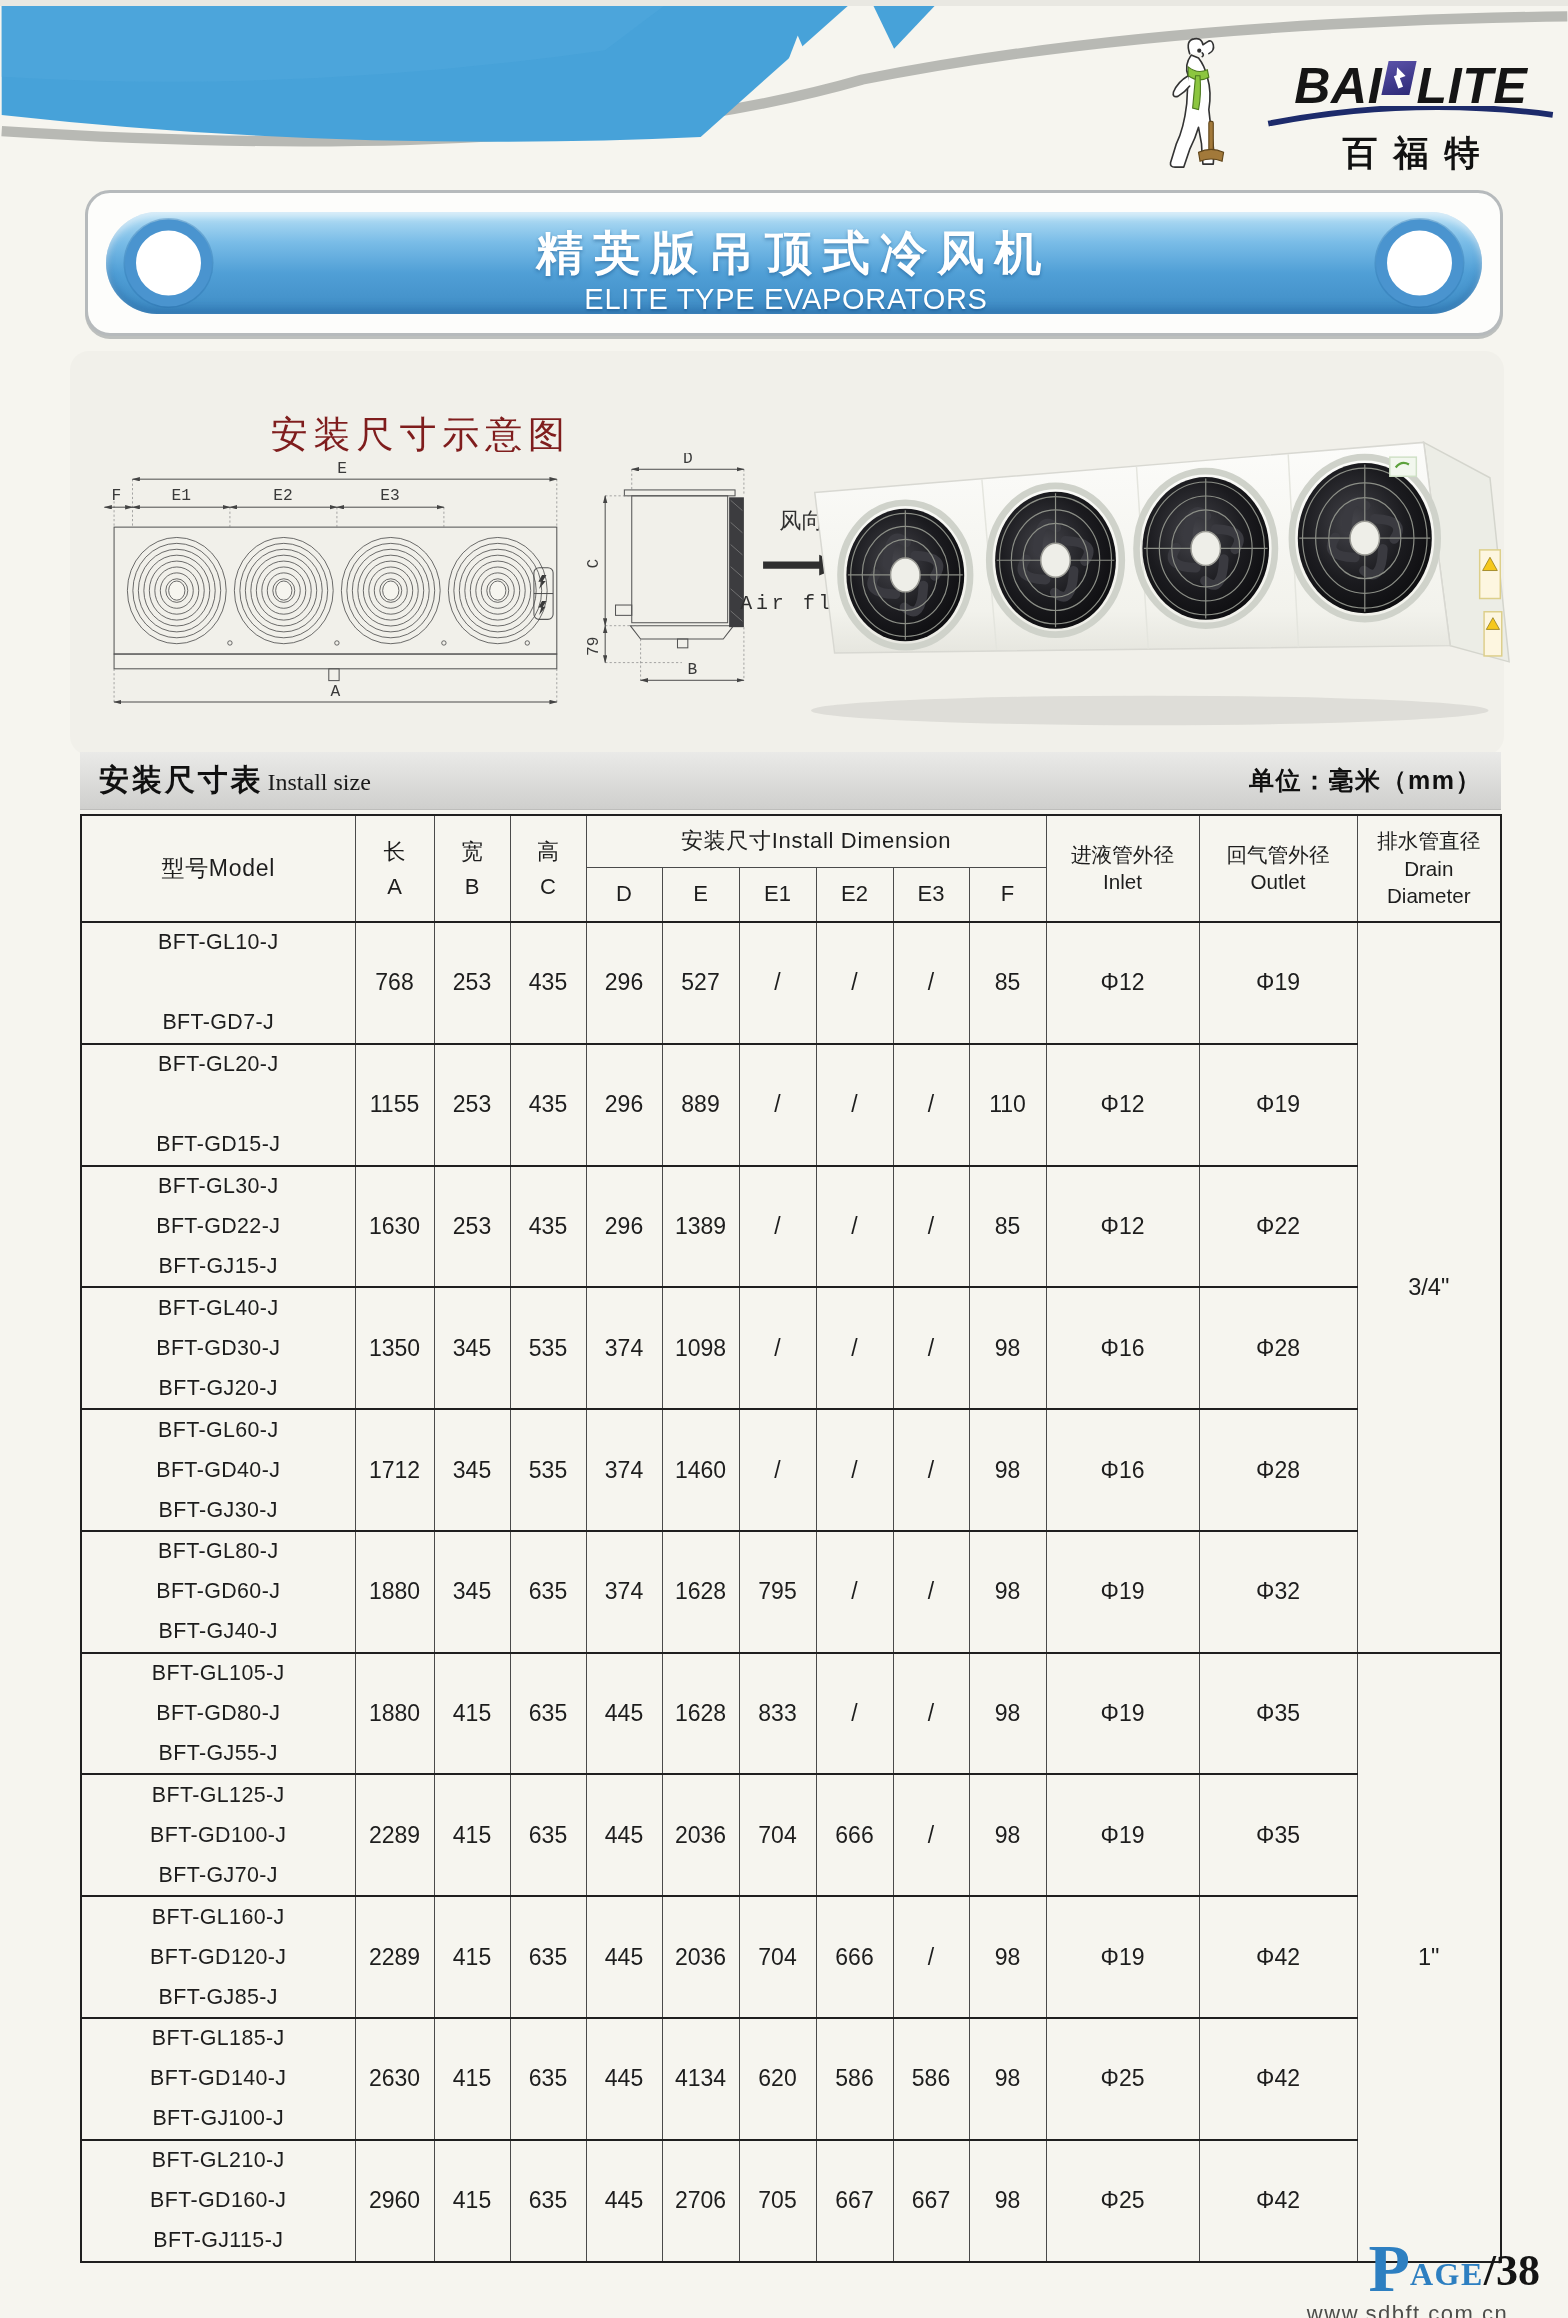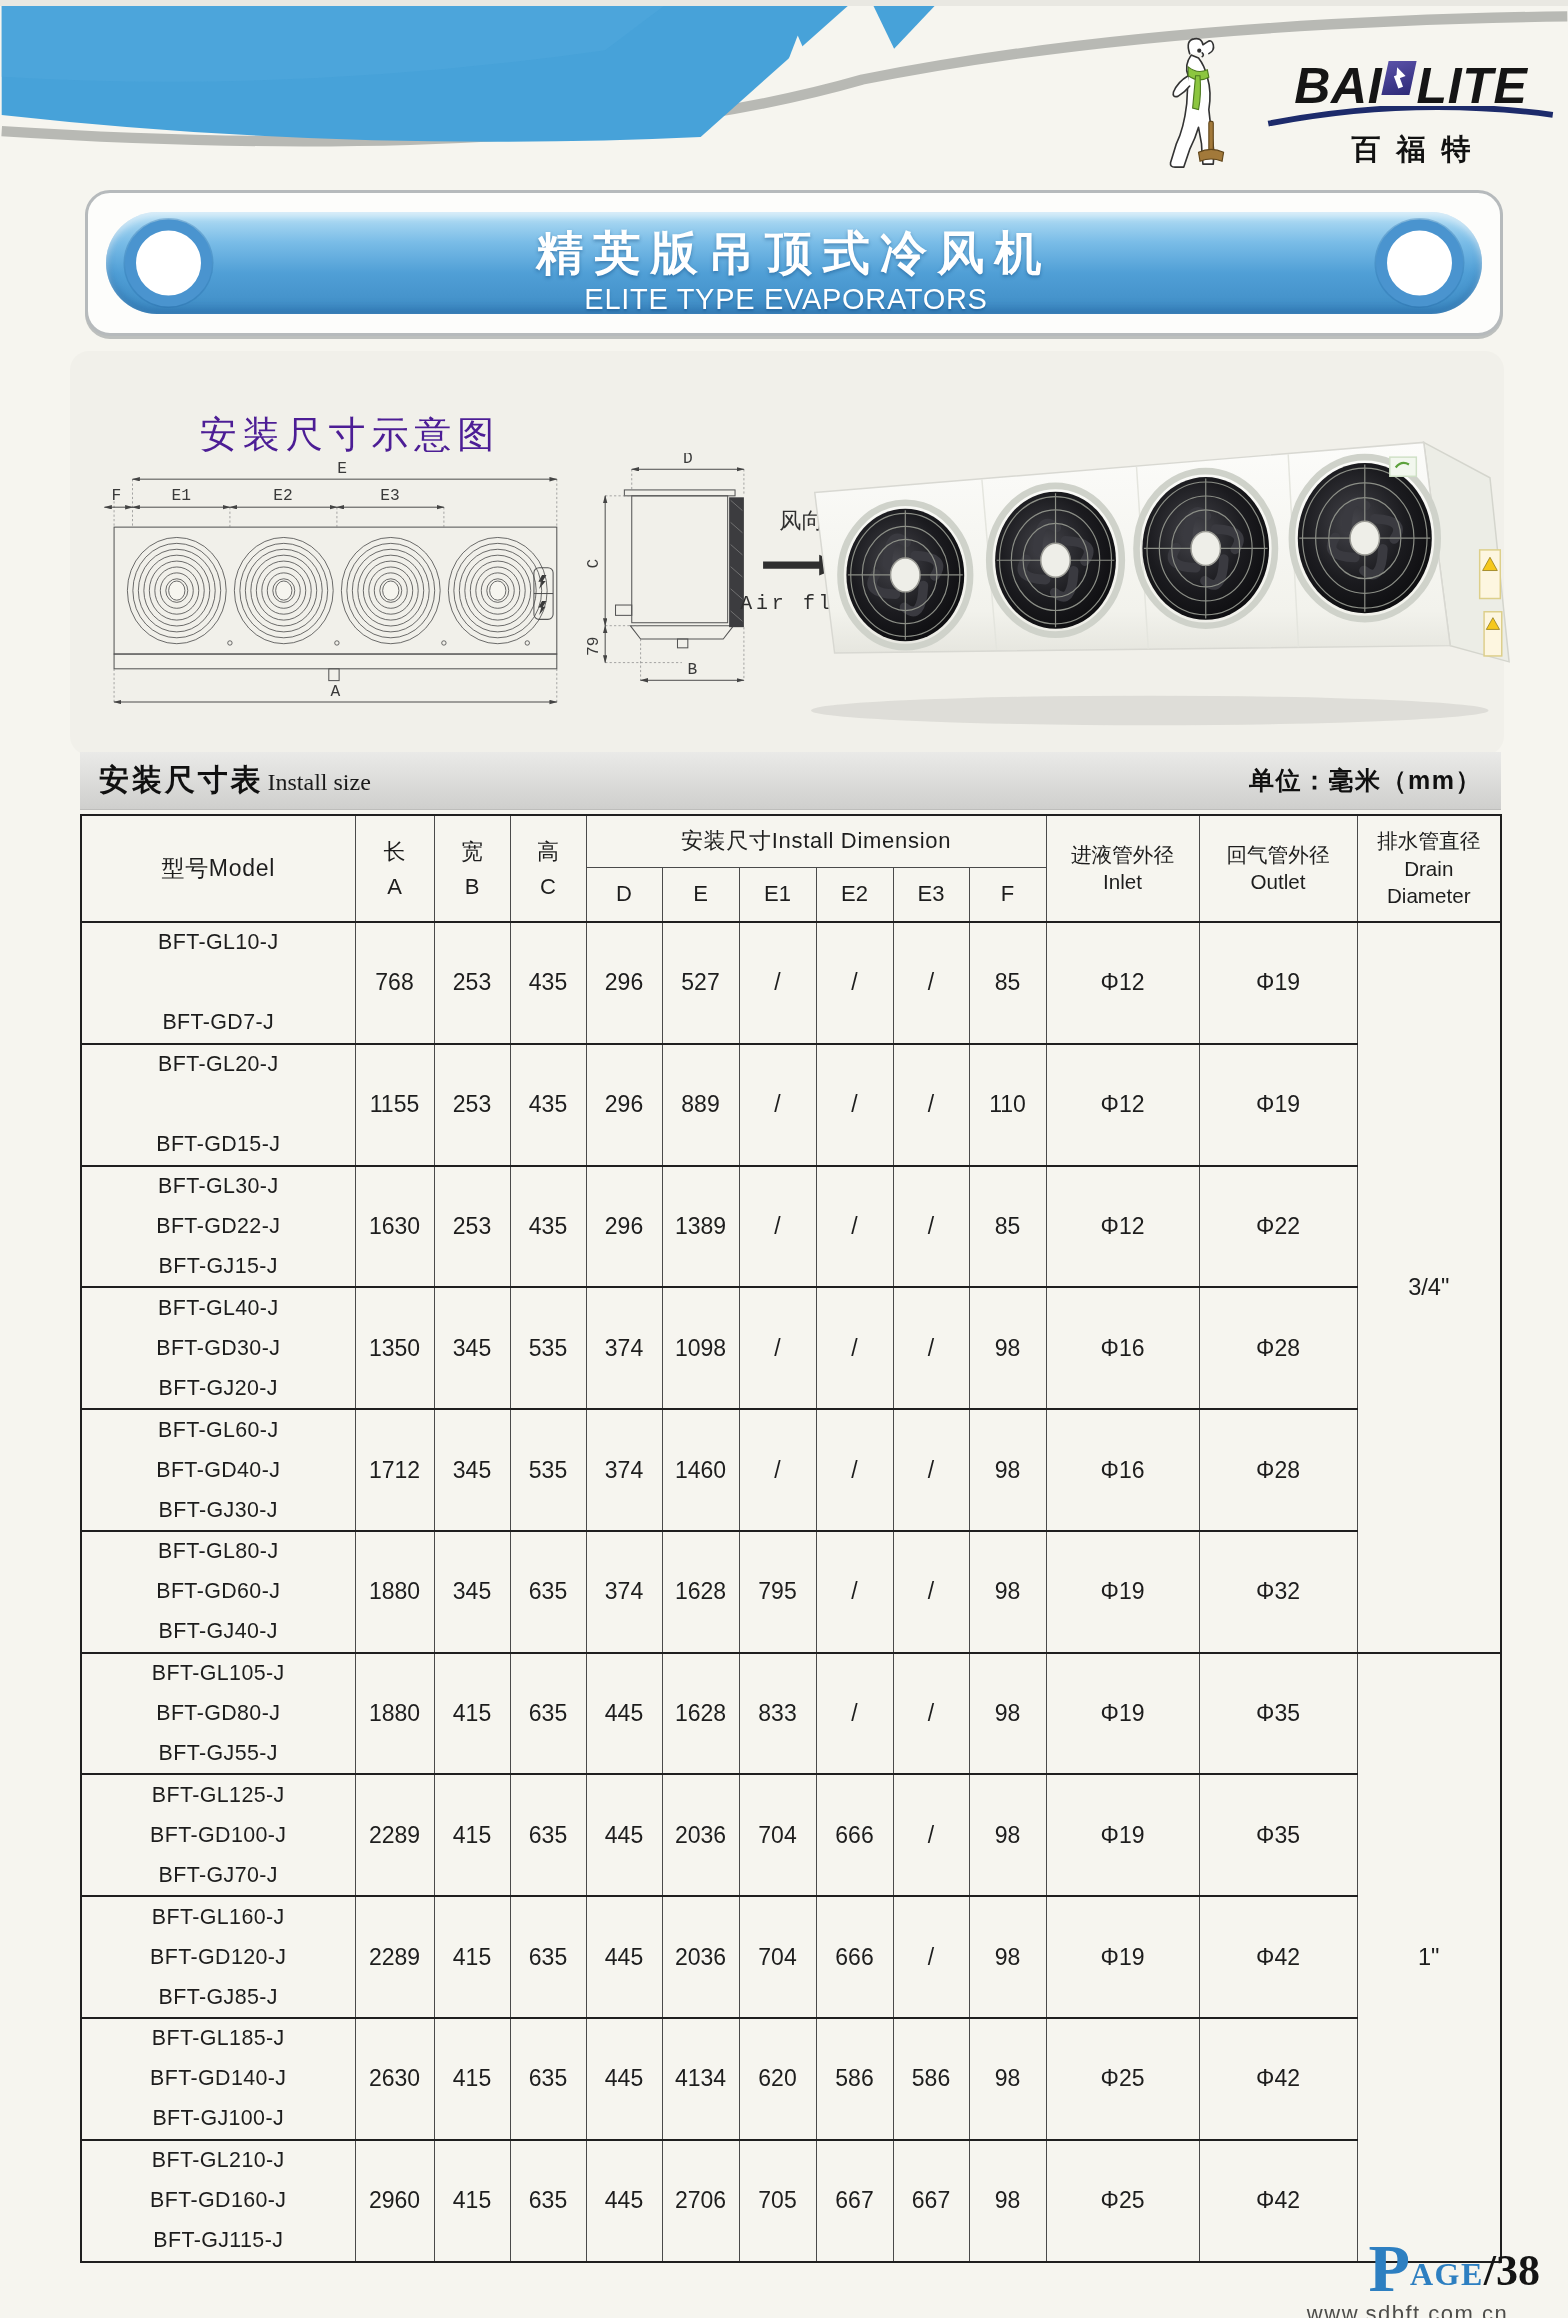--- a/index.html
+++ b/index.html
@@ -13,34 +13,34 @@
   .logo { position:absolute; left:1141px; top:26.5px; width:413px; height:147px; display:flex; align-items:flex-start; }
   .mascot { flex:0 0 auto; }
   .brand-block { margin-left:4.4px; padding-top:28px; text-align:center; }
   .brand-row { position:relative; display:flex; align-items:flex-end; justify-content:center; }
   .brand-txt { font-size:50px; font-weight:800; font-style:italic; color:#151515; letter-spacing:0.7px; line-height:1; }
   .brand-mark { position:relative; width:31px; height:44px; margin:0 1.5px; }
   .brand-mark .sq { position:absolute; left:1.5px; top:-5.9px; width:28px; height:34px; background:linear-gradient(160deg,#5a51a8,#2d2a77); transform:skewX(-12deg); }
   .brand-mark .ar { position:absolute; left:9.6px; top:0; width:0; height:0; border-left:5.9px solid transparent; border-right:5.9px solid transparent; border-bottom:11.8px solid #ffffff; transform:rotate(-20deg); }
   .brand-mark .ar2 { position:absolute; left:12.5px; top:8.8px; width:5.2px; height:13.3px; background:#ffffff; transform:rotate(-20deg); }
   .brand-swoosh { display:block; margin:-4.4px auto 0; }
-  .brand-cn { font-size:29px; font-weight:700; color:#111; letter-spacing:16px; margin-top:1.5px; text-indent:16px; }
+  .brand-cn { font-size:35px; font-weight:700; color:#111; letter-spacing:16px; margin-top:1.5px; text-indent:16px; }
 
   
   .banner { position:absolute; left:85px; top:184px; width:1418px; height:146px; background:#fdfdfb; border:3.7px solid #b6babc; border-radius:25px; box-shadow:0 2.9px 0 rgba(140,145,148,.55); }
   .banner-bar { position:absolute; left:17.7px; right:17.7px; top:19px; bottom:19px; border-radius:58px;
       background:linear-gradient(180deg,#b8e0f5 0%,#79bce7 30%,#509fd6 60%,#3f8cc5 100%); box-shadow:inset 0 4.4px 7.4px rgba(255,255,255,.55), inset 0 -5.9px 8.8px rgba(20,80,140,.35); }
   .ring { position:absolute; top:50%; transform:translateY(-50%); width:87px; height:87px; border-radius:50%; background:#ffffff; border:11px solid #4a94cf; box-shadow:0 0 0 1.5px rgba(40,110,170,.35); }
   .ring.left { left:19px; } .ring.right { right:19px; }
   .banner-title-cn { position:absolute; left:0; right:0; top:10.3px; text-align:center; font-size:47px; font-weight:700; color:#ffffff; letter-spacing:10.3px; text-shadow:0 2.2px 3.7px rgba(15,70,125,.45); }
   .banner-title-en { position:absolute; left:0; right:16px; top:71px; text-align:center; font-size:29px; font-weight:400; color:#ffffff; letter-spacing:0.7px; text-shadow:0 1.5px 2.2px rgba(15,70,125,.4); }
 
   
   .panel { position:absolute; left:70px; top:345px; width:1434px; height:404px; background:#f1f0ea; border-radius:19px; }
-  .diagram-title { position:absolute; left:129px; top:404px; width:442px; text-align:center; font-size:37px; color:#4c1d95; letter-spacing:5.9px; font-weight:400; }
+  .diagram-title { position:absolute; left:129px; top:404px; width:442px; text-align:right; font-size:37px; color:#7f1d1d; letter-spacing:5.9px; font-weight:400; }
   .front-svg { position:absolute; left:103px; top:451px; }
   .side-svg  { position:absolute; left:586px; top:447px; }
   .photo-svg { position:absolute; left:796px; top:404px; }
   .dim { font-size:22px; fill:#3a3a3a; font-family:"Liberation Mono","DejaVu Sans Mono",monospace; }
   .cjk-svg { font-size:30px; fill:#2f2f2f; }
   .airflow { font-size:27px; fill:#2f2f2f; letter-spacing:5px; font-family:"Liberation Mono","DejaVu Sans Mono",monospace; }
 
   
   .section-bar { position:absolute; left:80px; top:746px; width:1421px; height:58px;
       background:linear-gradient(180deg,#eaeae8 0%,#d7d7d5 70%,#cfcfcd 100%); border-bottom:1.5px solid #bdbdbb;

